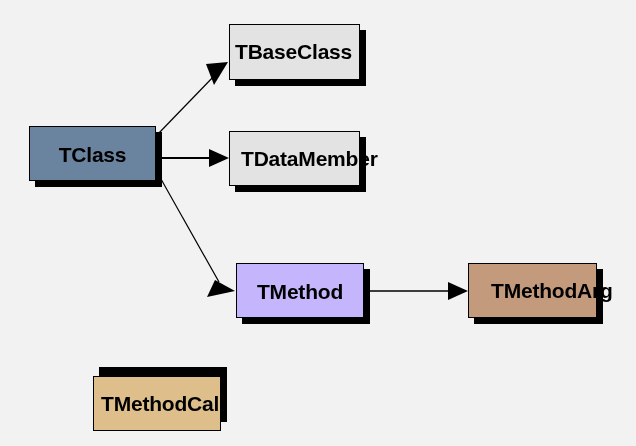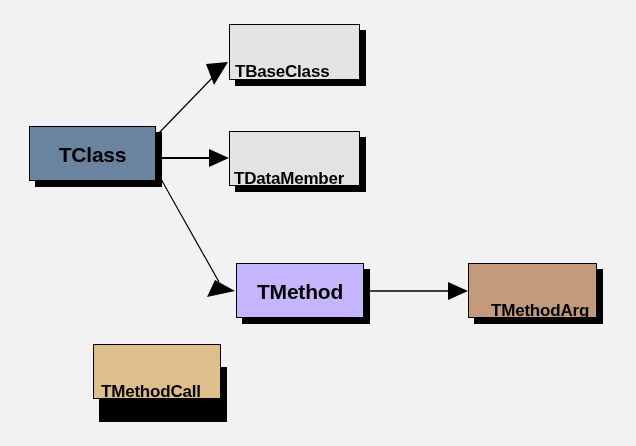--- a/index.html
+++ b/index.html
@@ -57,27 +57,26 @@
   }
   .label-clip {
     position: absolute;
     top: 50%;
     left: 0;
     transform: translateY(-50%);
     white-space: nowrap;
     overflow: hidden;
     font-family: "Liberation Sans", sans-serif;
     font-weight: bold;
-    font-size: 17px;
+    font-size: 21px;
     line-height: 24px;
     color: #000000;
     letter-spacing: -0.2px;
     z-index: 4;
     pointer-events: none;
-    margin-top: 20px;
   }
 </style>
 </head>
 <body>
 
 <div id="diagram-canvas">
 
   <svg id="edge-layer" viewBox="0 0 636 446" width="636" height="446" xmlns="http://www.w3.org/2000/svg">
 
     <g>
@@ -106,31 +105,31 @@
     <span class="node-label">TClass</span>
   </div>
 
   <div class="node-shadow" style="left:235px; top:30px; width:131px; height:56px;"></div>
   <div class="node" style="left:229px; top:24px; width:131px; height:56px; background:#e3e3e3;">
     <span class="label-clip" style="width:138px; padding-left:5px;">TBaseClass</span>
   </div>
 
   <div class="node-shadow" style="left:235px; top:137px; width:131px; height:55px;"></div>
   <div class="node" style="left:229px; top:131px; width:131px; height:55px; background:#e3e3e3;">
-    <span class="label-clip" style="width:145px; padding-left:4px;">TDataMember</span>
+    <span class="label-clip" style="width:145px; padding-left:11px;">TDataMember</span>
   </div>
 
   <div class="node-shadow" style="left:242px; top:269px; width:128px; height:55px;"></div>
   <div class="node" style="left:236px; top:263px; width:128px; height:55px; background:#c4b5fd;">
     <span class="node-label">TMethod</span>
   </div>
 
   <div class="node-shadow" style="left:474px; top:269px; width:129px; height:55px;"></div>
   <div class="node" style="left:468px; top:263px; width:129px; height:55px; background:#c49a7c;">
     <span class="label-clip" style="width:134px; padding-left:22px;">TMethodArg</span>
   </div>
 
   <div class="node-shadow" style="left:99px; top:367px; width:128px; height:55px;"></div>
-  <div class="node" style="left:93px; top:344px; width:128px; height:55px; background:#debe8a;">
+  <div class="node" style="left:93px; top:376px; width:128px; height:55px; background:#debe8a;">
     <span class="label-clip" style="width:126px; padding-left:7px;">TMethodCall</span>
   </div>
 
 </div>
 
 </body></html>

